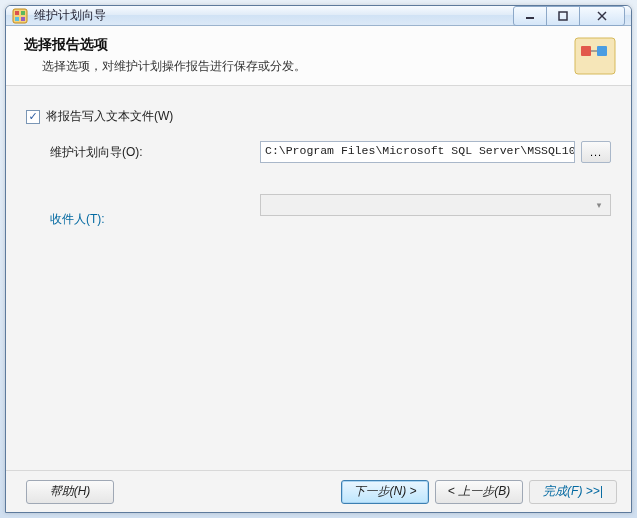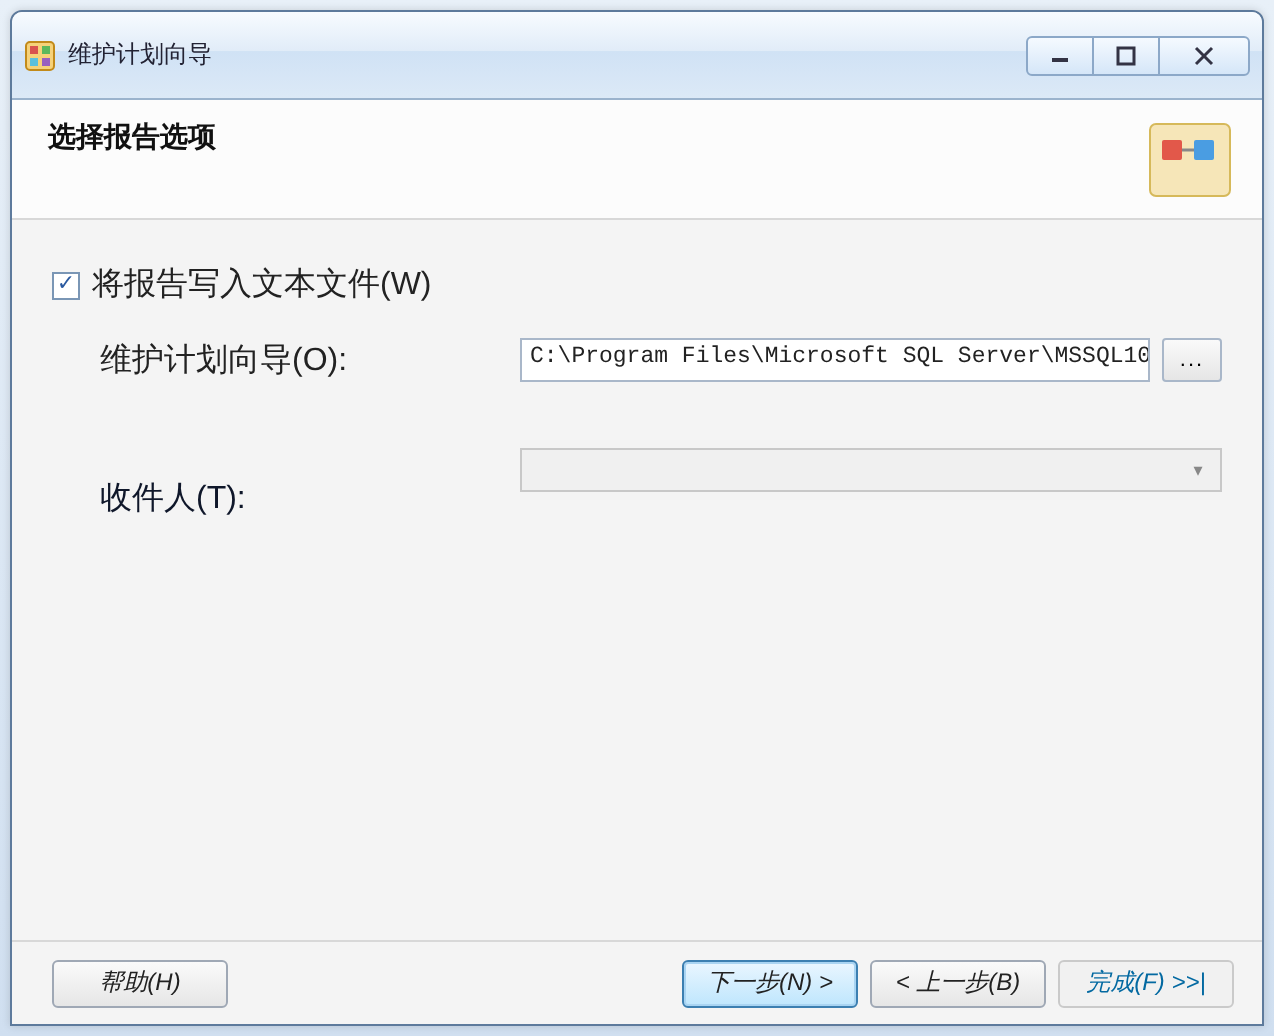--- a/index.html
+++ b/index.html
@@ -16,21 +16,21 @@
     .window {
       background: #f4f4f4;
       border: 1px solid #5d7a9c;
       border-radius: 6px 6px 0 0;
       height: 508px;
       box-shadow: 0 0 4px rgba(0,0,0,0.15);
       overflow: hidden;
       position: relative;
     }
     .titlebar {
-      height: 44px;
+      height: 20px;
       background: linear-gradient(#f7fbff 0%, #e1ecf8 45%, #d0e2f5 46%, #dce9f7 100%);
       border-bottom: 1px solid #9bb3cd;
       display: flex;
       align-items: center;
       padding: 0 6px;
     }
     .app-icon {
       width: 16px;
       height: 16px;
       margin-right: 6px;
@@ -89,22 +89,22 @@
       align-items: center;
       justify-content: center;
     }
     .checkbox.checked::after {
       content: "✓";
       font-size: 11px;
       color: #2b5aa0;
       line-height: 1;
     }
     .indent { padding-left: 24px; }
-    .label { font-size: 16px; color: #222; }
-    .label.disabled { color: #0f172a; margin-top: 30px; }
+    .label { font-size: 12px; color: #222; }
+    .label.disabled { color: #0369a1; margin-top: 30px; }
     .field-row { display: flex; align-items: center; margin-bottom: 18px; }
     .field-label { width: 210px; }
     .text-input {
       flex: 1;
       height: 22px;
       border: 1px solid #a9b7c9;
       background: #fff;
       font-family: 'Courier New', monospace;
       font-size: 11.5px;
       padding: 2px 4px;
@@ -207,20 +207,21 @@
         <svg width="12" height="12">
           <line x1="2" y1="2" x2="10" y2="10" stroke="#334" stroke-width="1.5"></line>
           <line x1="10" y1="2" x2="2" y2="10" stroke="#334" stroke-width="1.5"></line>
         </svg>
       </div>
     </div>
   </div>
 
   <div class="header">
     <h1>选择报告选项</h1>
+    <p>选择选项，对维护计划操作报告进行保存或分发。</p>
     <div class="header-ico">
       <svg width="44" height="40" viewBox="0 0 44 40">
         <rect x="2" y="2" width="40" height="36" fill="#f6e6b8" stroke="#d6b95a" rx="3"></rect>
         <rect x="8" y="10" width="10" height="10" fill="#e2584a" rx="1"></rect>
         <rect x="24" y="10" width="10" height="10" fill="#4a9de2" rx="1"></rect>
         <line x1="18" y1="15" x2="24" y2="15" stroke="#888" stroke-width="1.5"></line>
       </svg>
     </div>
   </div>
 

